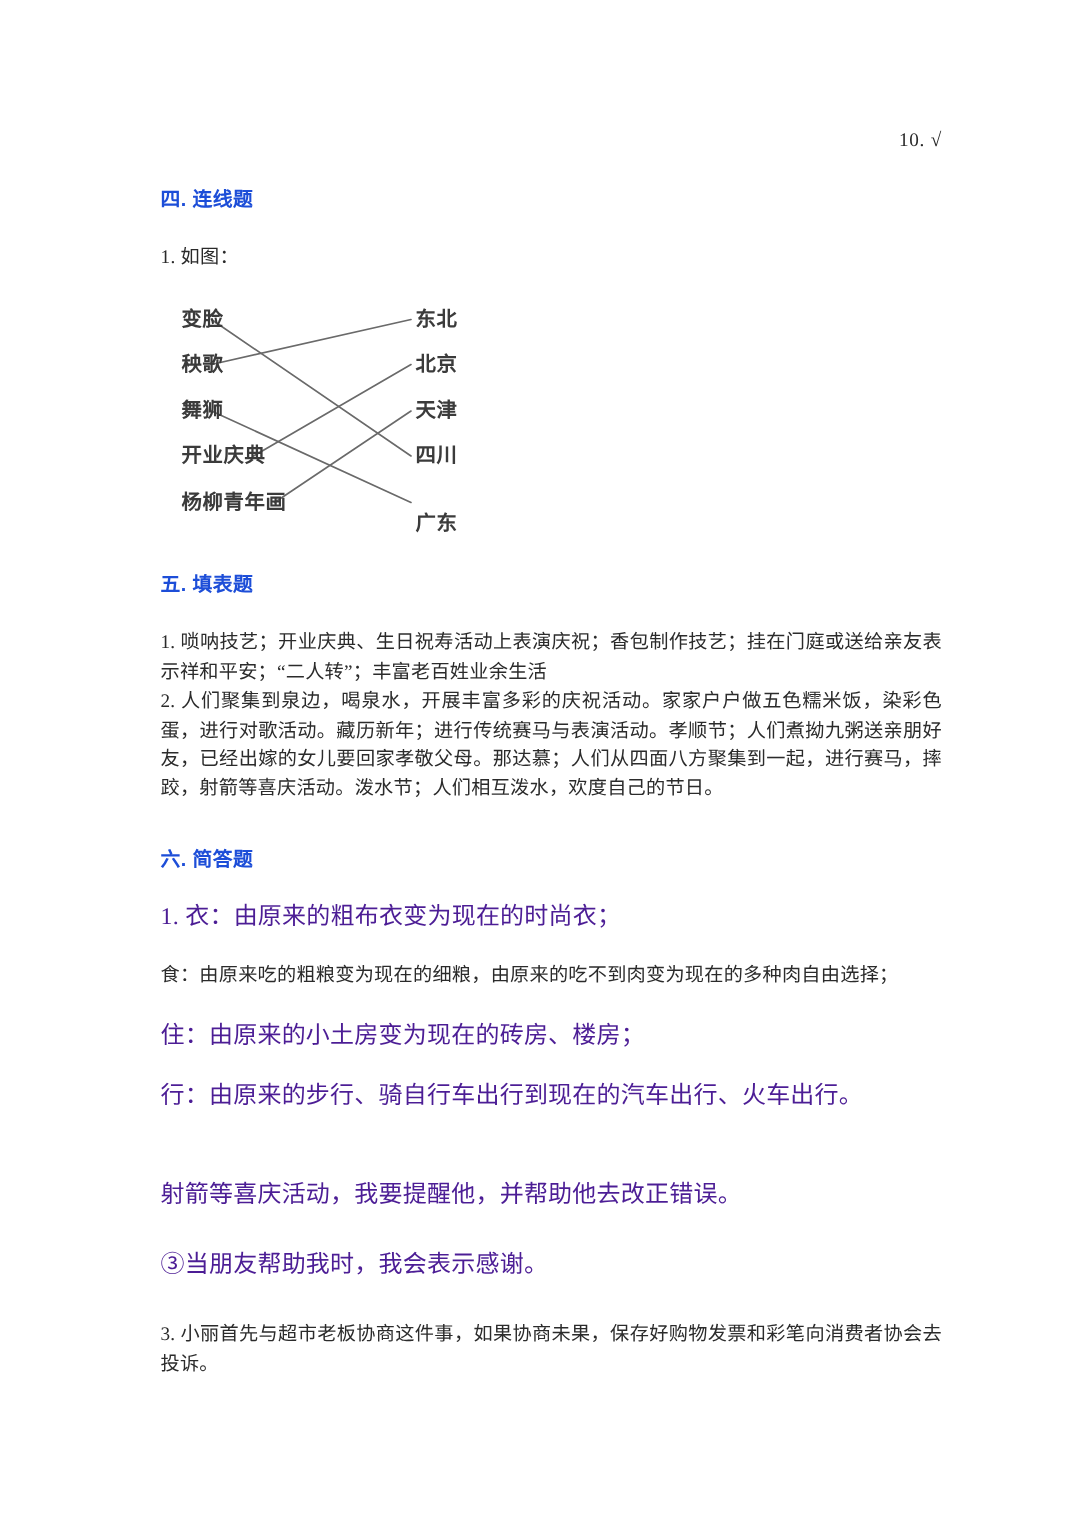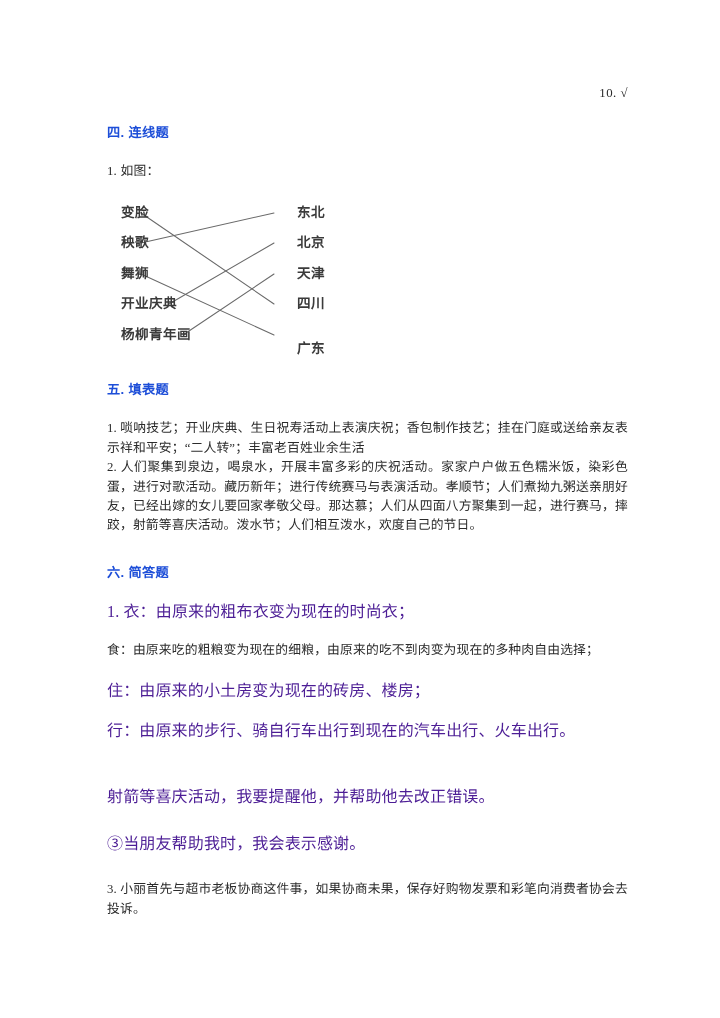--- a/index.html
+++ b/index.html
@@ -88,21 +88,21 @@
     font-family: "Liberation Sans", "DejaVu Sans", sans-serif;
     font-size: 13.6px;
     font-weight: bold;
     color: #3b3b3b;
     white-space: nowrap;
     line-height: 16px;
     transform: translateY(-50%);
     letter-spacing: 0.4px;
   }
   .match-label.left  { left: 0px; margin-left: 12px; }
-  .match-label.right { left: 168px; margin-left: 20px; }
+  .match-label.right { left: 168px; }
 
   .check-mark { letter-spacing: 0.5px; text-align: right; }
 </style>
 </head>
 <body>
 
 <div class="page">
   <div class="content">
 
     <div class="line-item check-mark">10. √</div>

